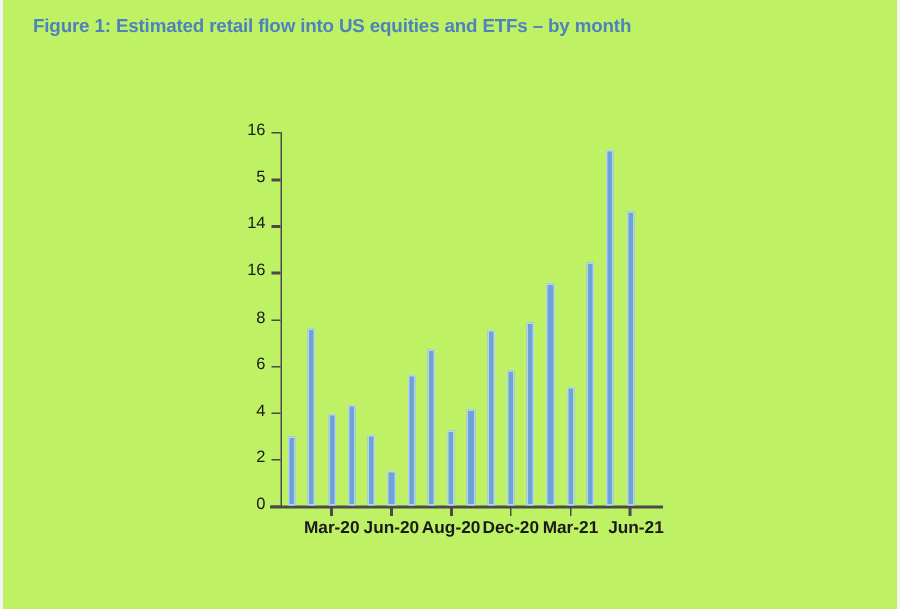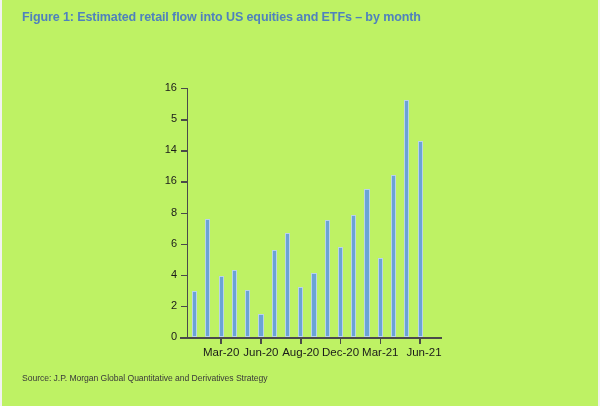--- a/index.html
+++ b/index.html
@@ -88,21 +88,21 @@
     position: absolute;
     top: 258px;
     width: 1.6px;
     height: 6px;
     background: #4a4a4a;
   }
   .xlabel {
     position: absolute;
     top: 266px;
     font-size: 11.5px;
-    font-weight: normal;
+    font-weight: bold;
     color: #1a1a1a;
     transform: translateX(-50%);
     white-space: nowrap;
   }
   .bar {
     position: absolute;
     bottom: 0;
     width: 5.2px;
     background: #6ba3d6;
     border: 0.6px solid #b9d3ea;
@@ -195,15 +195,14 @@
         <div class="bar" title="Dec-20: 5.8" style="left: 149.926px; height: 90.2625px; background: rgb(107, 163, 214);"></div>
         <div class="bar" title="Jan-21: 7.85" style="left: 163.189px; height: 122.166px; background: rgb(107, 163, 214);"></div>
         <div class="bar" title="Feb-21: 9.5" style="left: 176.453px; height: 147.844px; background: rgb(107, 163, 214);"></div>
         <div class="bar" title="Mar-21: 5.1" style="left: 189.716px; height: 79.3687px; background: rgb(107, 163, 214);"></div>
         <div class="bar" title="Apr-21: 10.4" style="left: 202.979px; height: 161.85px; background: rgb(107, 163, 214);"></div>
         <div class="bar" title="May-21: 15.25" style="left: 216.242px; height: 237.328px; background: rgb(107, 163, 214);"></div>
         <div class="bar" title="Jun-21: 12.6" style="left: 229.505px; height: 196.088px; background: rgb(107, 163, 214);"></div>
       </div>
   </div>
 
-  <div class="source-note">Source: J.P. Morgan Global Quantitative and Derivatives Strategy</div>
 
 </div>
 
 </body></html>

